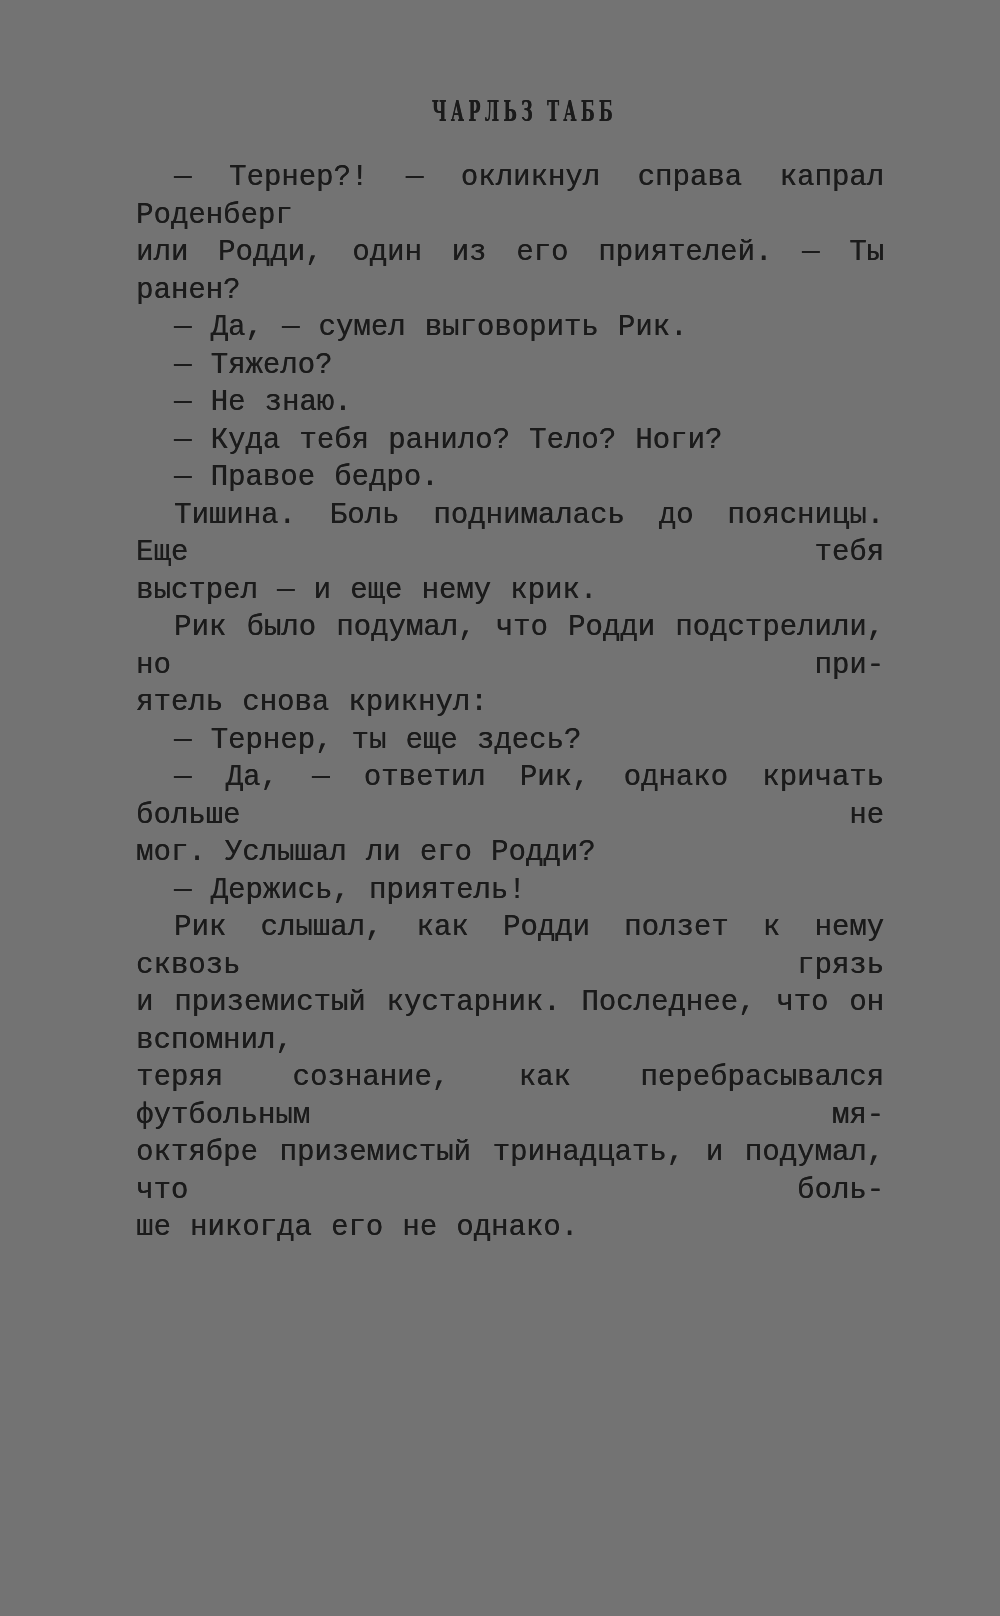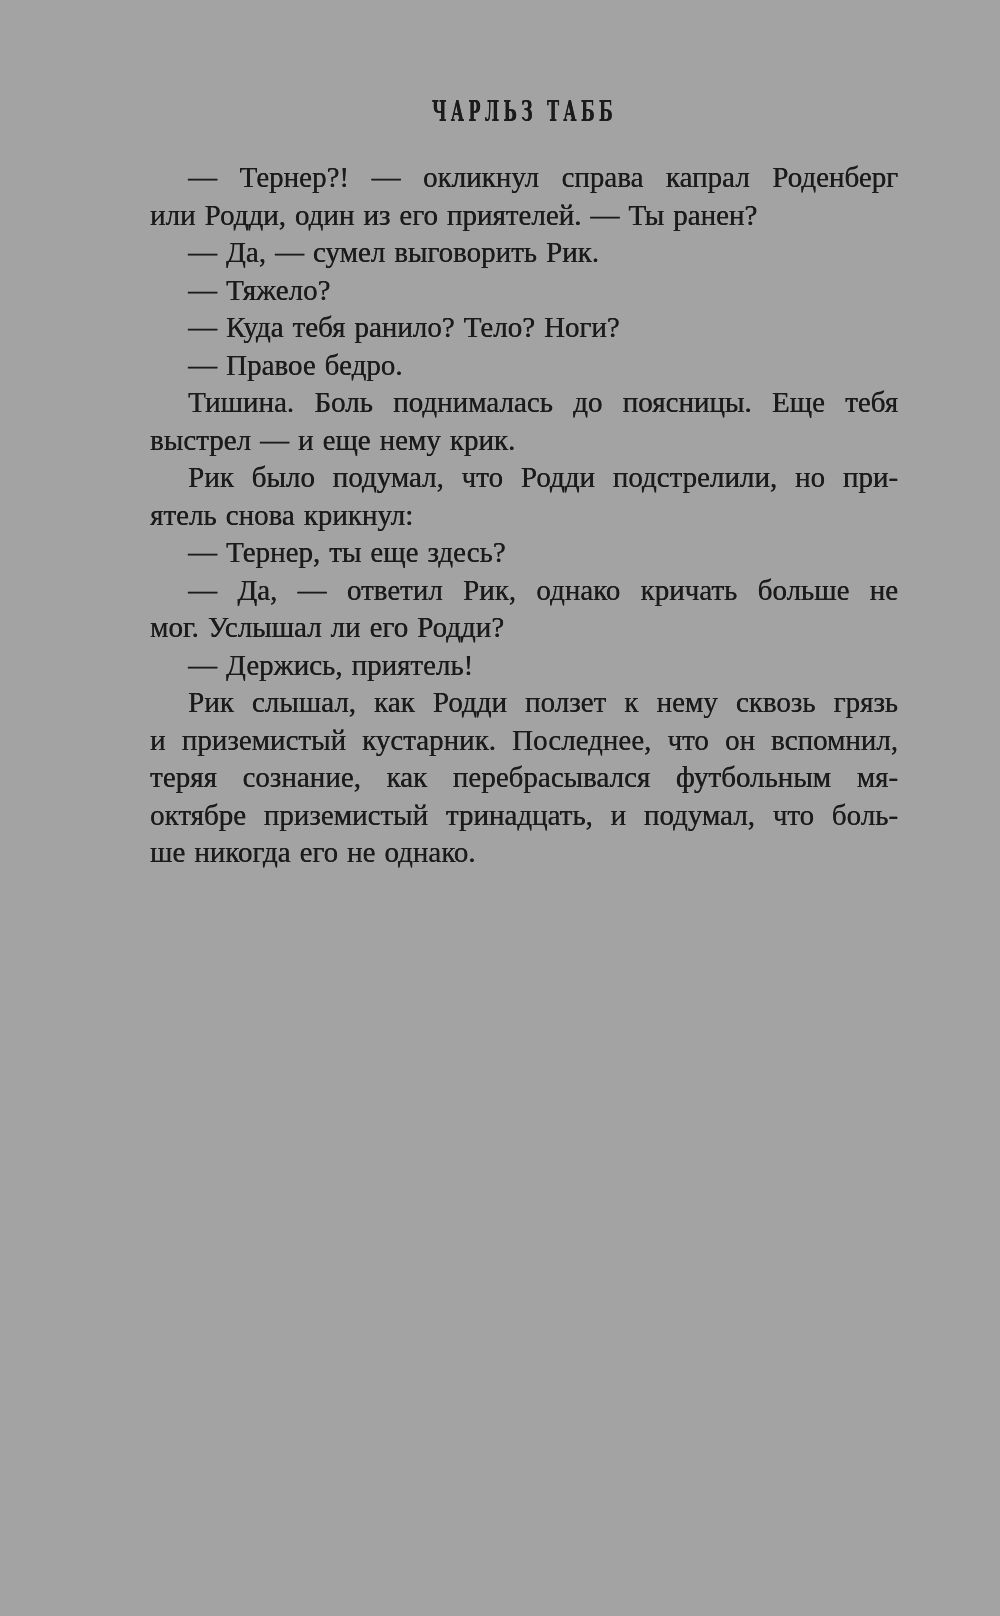--- a/index.html
+++ b/index.html
@@ -4,21 +4,21 @@
 <style>
   html, body {
     margin: 0;
     padding: 0;
     background: #ffffff;
   }
   .page {
     position: relative;
     width: 1000px;
     height: 1616px;
-    background: #a3a3a3;
+    background: #737373;
     overflow: hidden;
     font-family: "Liberation Serif", "DejaVu Serif", serif;
     color: #1b1b1b;
   }
   
   .running-head {
     position: absolute;
     top: 96px;
     left: 150px;
     width: 748px;
@@ -33,26 +33,27 @@
     line-height: 30px;
     letter-spacing: 7px;
     transform: scale(0.62, 1.06);
     transform-origin: center top;
     text-shadow: 0.5px 0 0 currentColor;
   }
   
   .text-block {
     position: absolute;
     top: 159px;
-    left: 150px;
+    left: 136px;
     width: 748px;
     font-size: 29px;
     line-height: 37.5px;
     text-shadow: 0.35px 0 0 currentColor;
     word-spacing: 0.06em;
+    font-family: Liberation Mono, monospace;
   }
   .line {
     text-align: justify;
     text-align-last: left;
   }
   .line.fill {
     text-align-last: justify;
   }
   .line.indent {
     text-indent: 38px;
@@ -63,20 +64,21 @@
 
 <div class="page">
   <div class="running-head">
     <span class="rh-text">ЧАРЛЬЗ ТАББ</span>
   </div>
   <div class="text-block">
       <div class="line fill indent">— Тернер?! — окликнул справа капрал Роденберг</div>
       <div class="line">или Родди, один из его приятелей. — Ты ранен?</div>
       <div class="line indent">— Да, — сумел выговорить Рик.</div>
       <div class="line indent">— Тяжело?</div>
+      <div class="line indent">— Не знаю.</div>
       <div class="line indent">— Куда тебя ранило? Тело? Ноги?</div>
       <div class="line indent">— Правое бедро.</div>
       <div class="line fill indent">Тишина. Боль поднималась до поясницы. Еще тебя</div>
       <div class="line">выстрел — и еще нему крик.</div>
       <div class="line fill indent">Рик было подумал, что Родди подстрелили, но при-</div>
       <div class="line">ятель снова крикнул:</div>
       <div class="line indent">— Тернер, ты еще здесь?</div>
       <div class="line fill indent">— Да, — ответил Рик, однако кричать больше не</div>
       <div class="line">мог. Услышал ли его Родди?</div>
       <div class="line indent">— Держись, приятель!</div>

